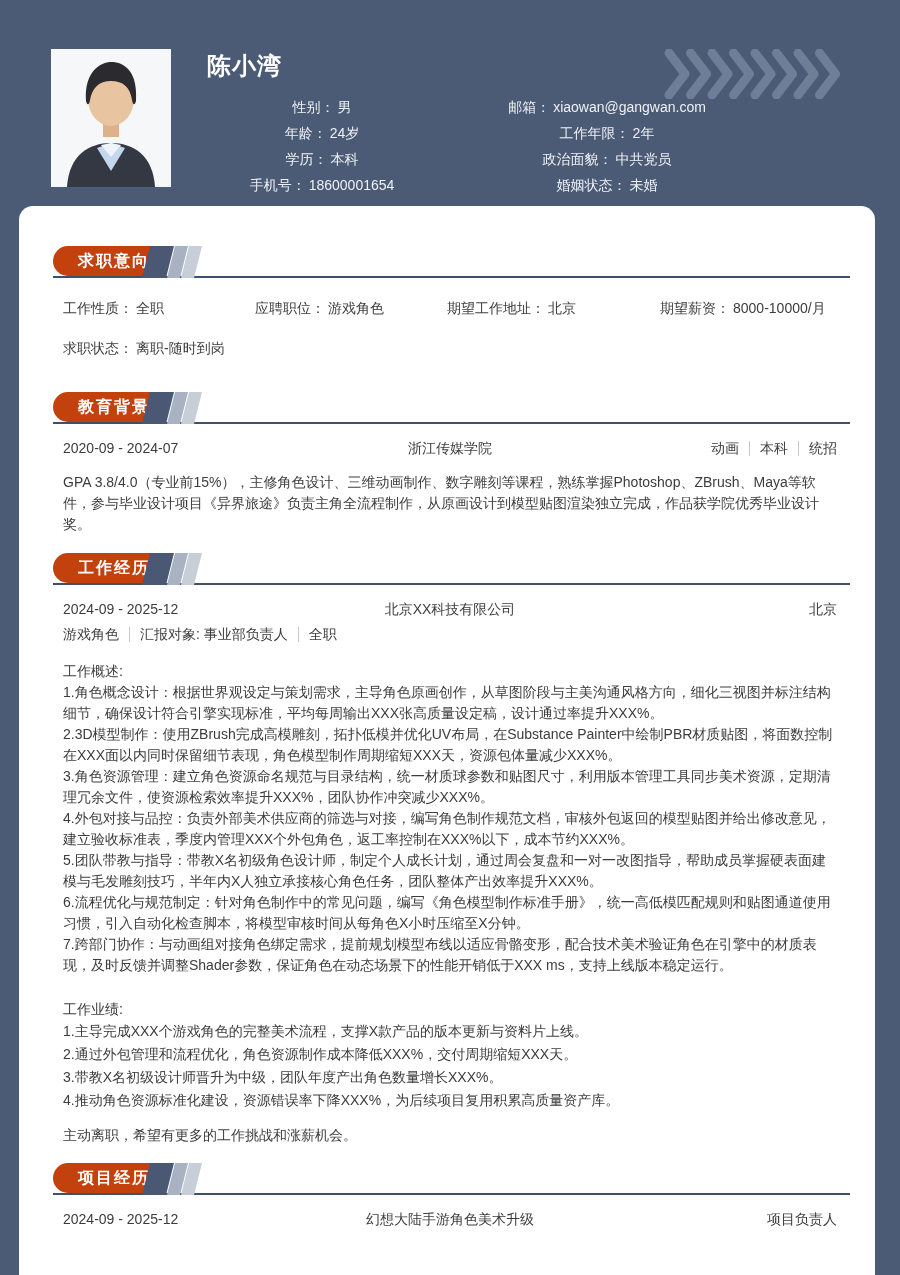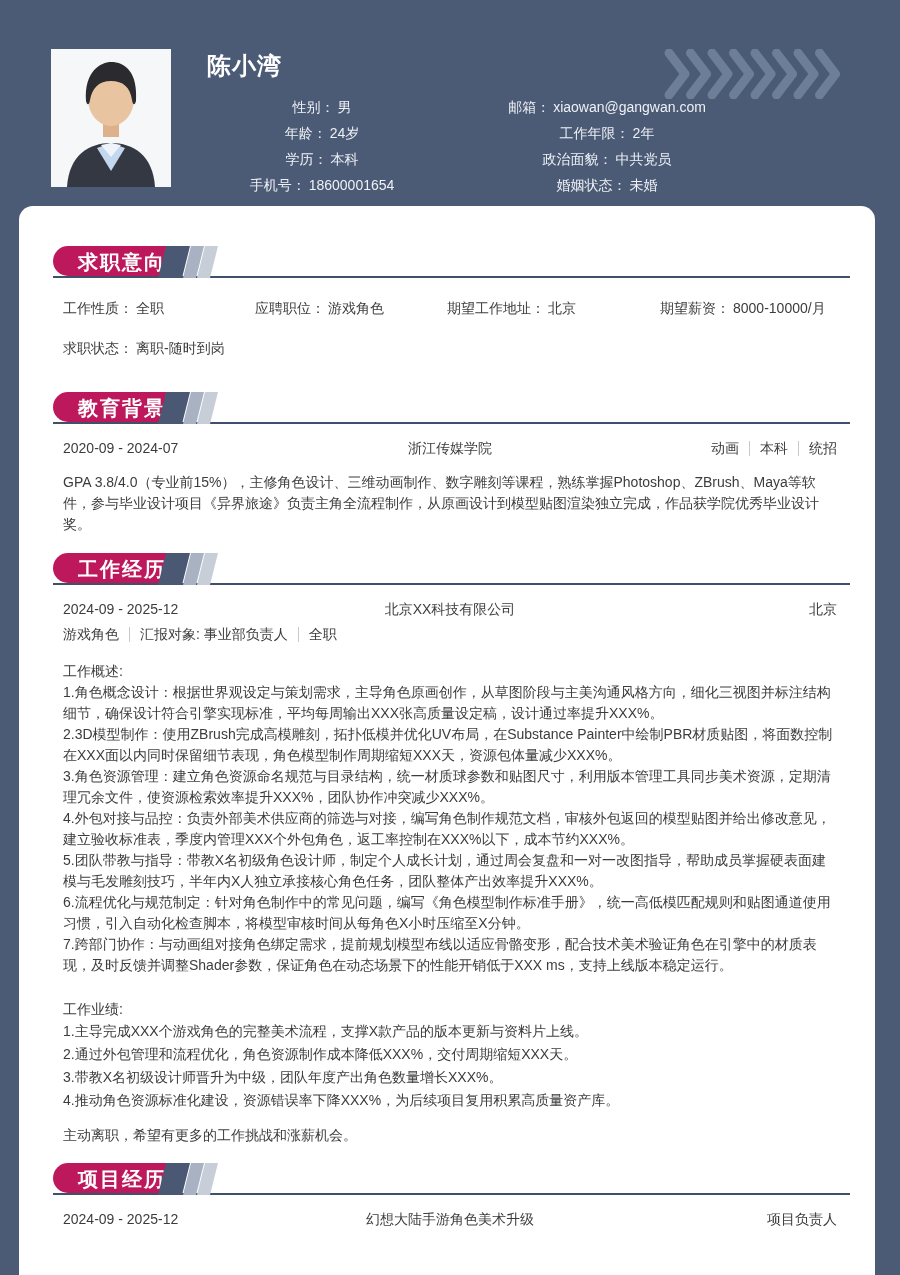--- a/index.html
+++ b/index.html
@@ -35,23 +35,23 @@
     padding:40px 38px 0 44px; overflow:hidden;
   }
 
   
   .sec-head {
     height:32px; display:flex; align-items:stretch;
     margin-left:-10px; margin-right:-13px;
     border-bottom:2px solid #40506B;
   }
   .badge {
-    position:relative; background:#be185d; border-radius:16px 0 0 16px;
-    color:#ffffff; font-size:20px; font-weight:700; letter-spacing:2px;
-    display:flex; align-items:flex-end; padding:0 6px 0 25px;
+    position:relative; background:#c2410c; border-radius:16px 0 0 16px;
+    color:#ffffff; font-size:16px; font-weight:700; letter-spacing:2px;
+    display:flex; align-items:center; padding:0 6px 0 25px;
   }
   .badge::after {
     content:""; position:absolute; top:0; right:-14px; width:24px; height:32px;
     background:#4A5873; transform:skewX(-14deg);
   }
   .stripe { width:13px; height:32px; transform:skewX(-14deg); }
   .s1 { background:#A8B2C3; margin-left:15px; }
   .s2 { background:#C8CED8; margin-left:1px; }
 
   

